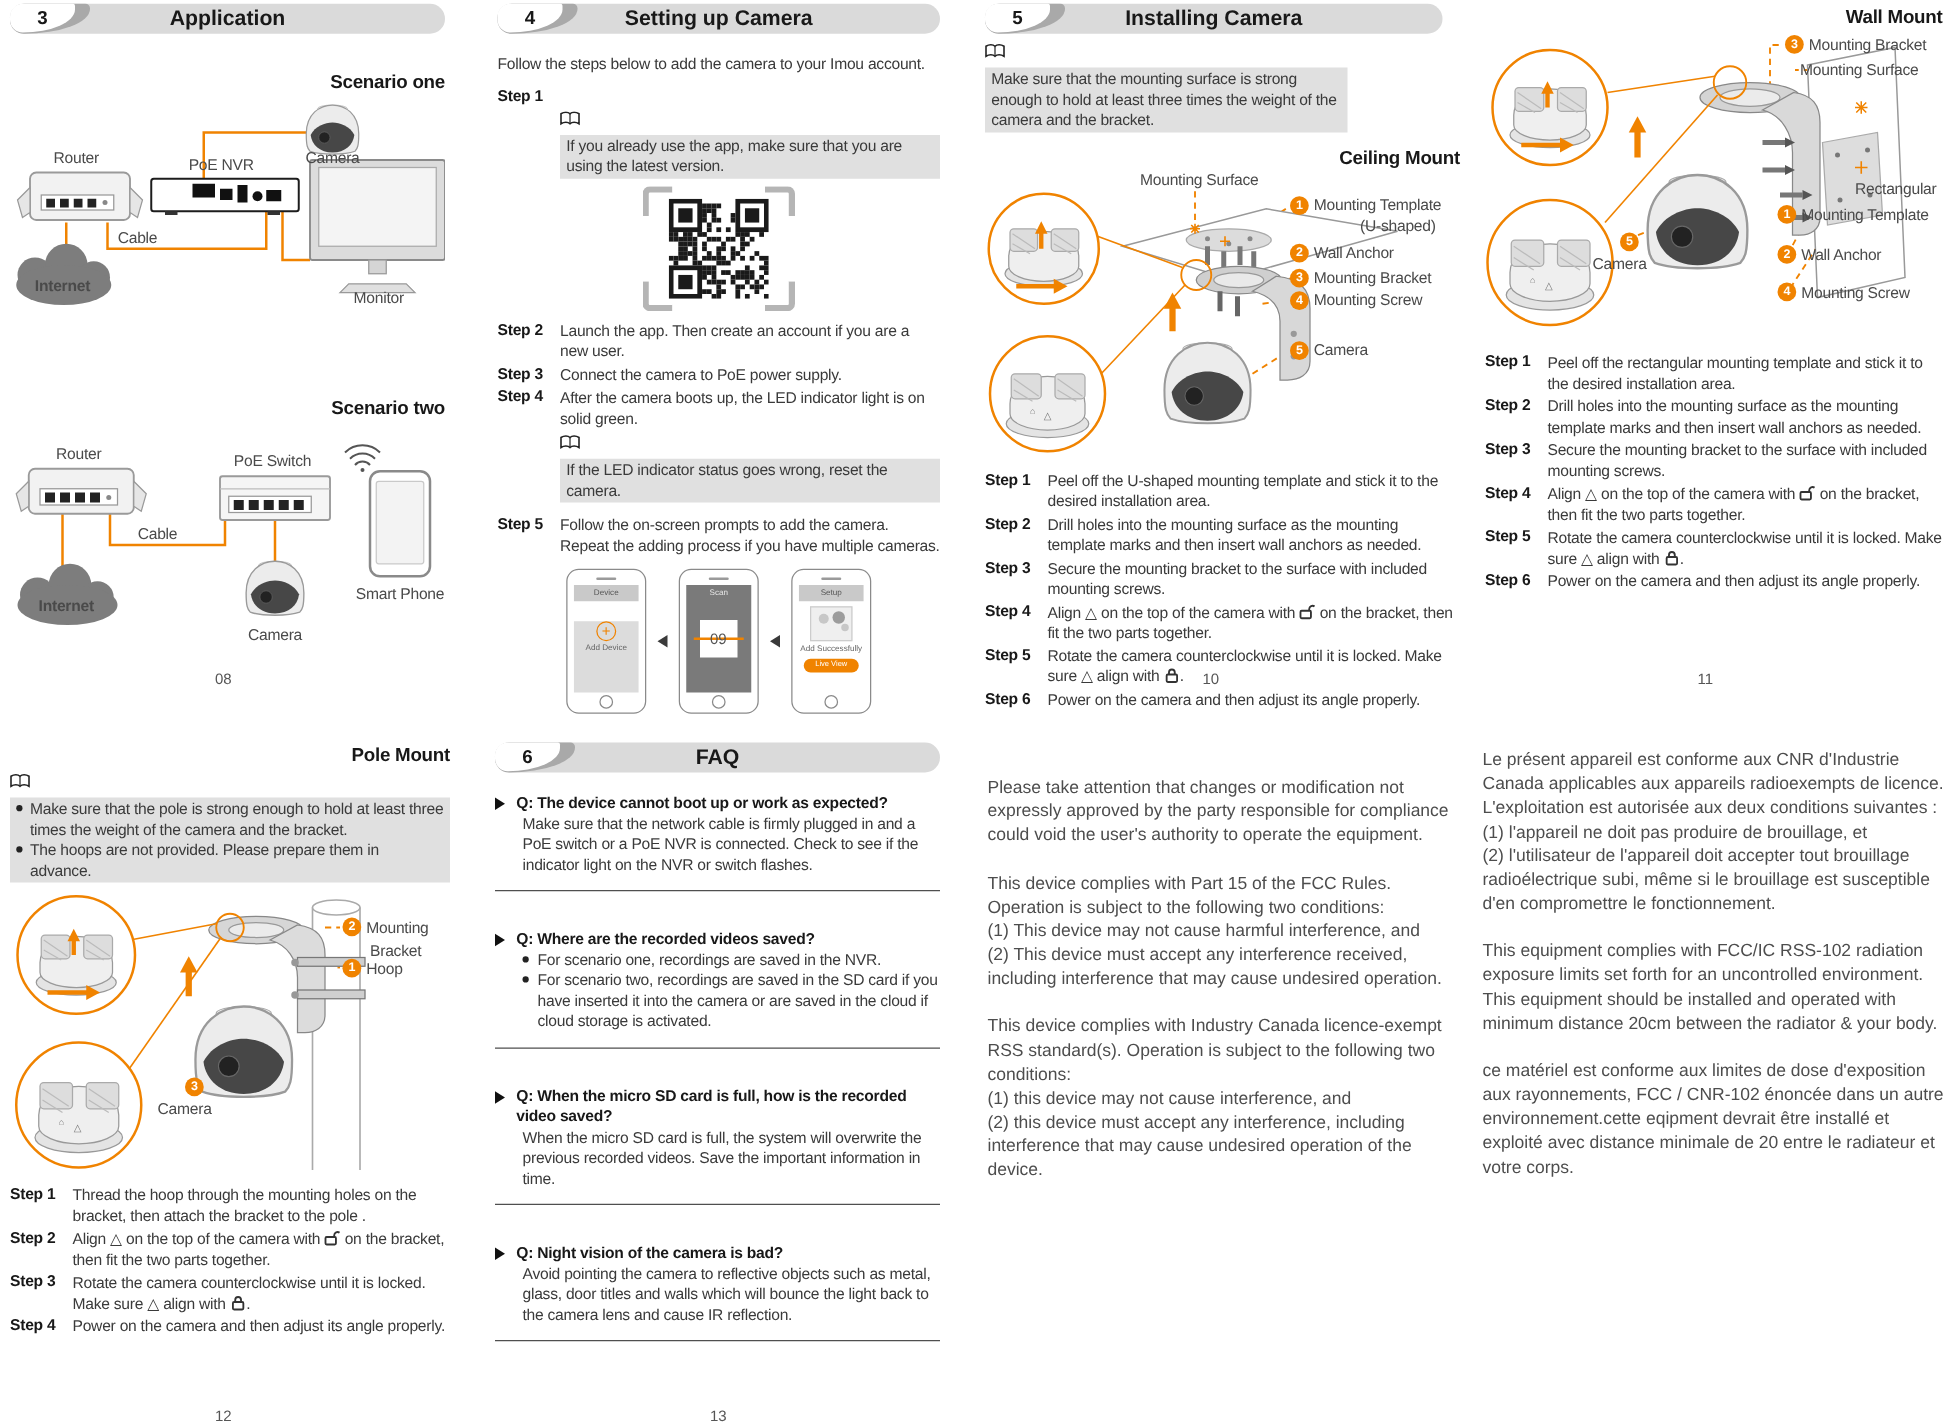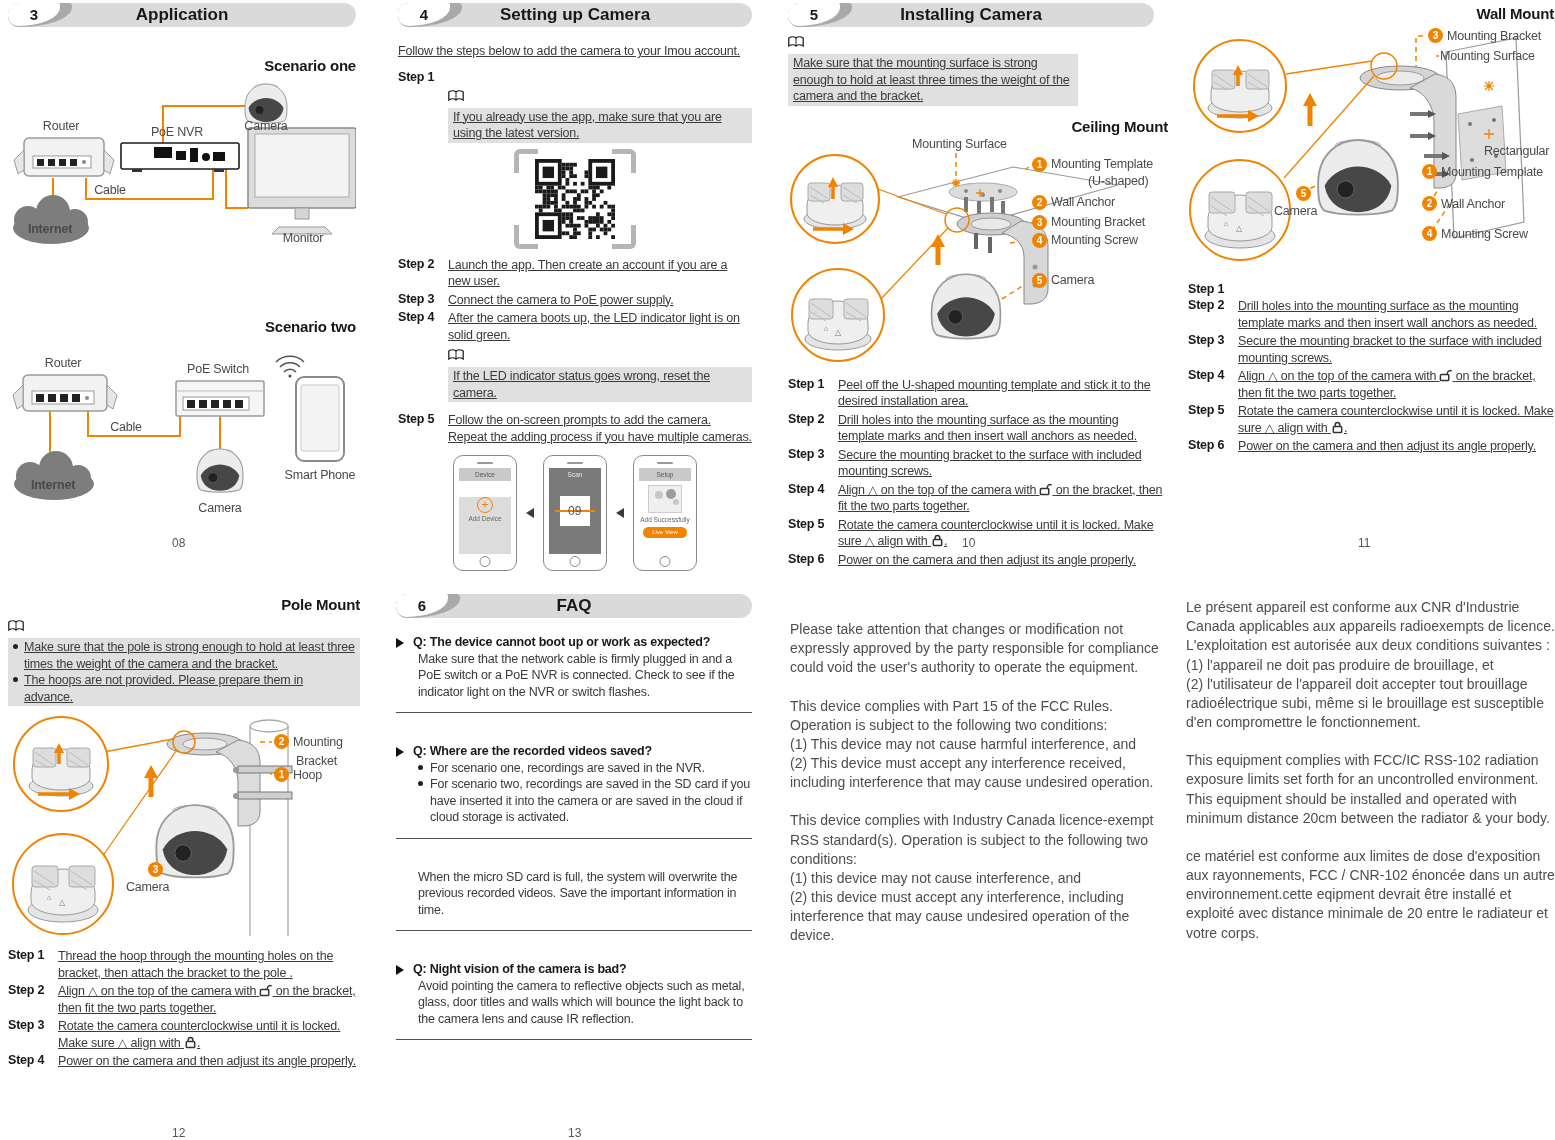--- a/index.html
+++ b/index.html
@@ -23,21 +23,21 @@
   .sec-head{position:relative;height:24px;background:var(--pill);border-radius:12px;}
   .sec-tab-bg{position:absolute;left:0;top:0;width:64px;height:24px;background:var(--pill-tab);
               border-radius:12px 4px 90% 12px;}
   .sec-num{position:absolute;left:0;top:0;width:52px;height:23px;background:#fff;
            border-radius:12px 2px 95% 12px;display:flex;align-items:center;justify-content:center;
            font-weight:bold;font-size:15px;color:var(--ink);}
   .sec-title{position:absolute;inset:0;text-align:center;line-height:24px;font-weight:bold;
              font-size:17px;color:var(--ink);}
 
   .subhead{font-size:15px;font-weight:bold;color:var(--ink);margin:0;letter-spacing:-0.2px;text-align:right;}
-  .btext{font-size:12.5px;line-height:1.32;letter-spacing:-0.2px;text-decoration:underline;}
+  .btext{font-size:12.5px;line-height:1.32;letter-spacing:-0.2px;}
   .note{background:var(--note);padding:1px 5px;}
   .book{display:block;margin:4px 0 2px;}
   .steps{margin-top:8px;}
   .step{display:flex;margin-bottom:2px;}
   .step-label{flex:0 0 50px;font-weight:bold;color:var(--ink);font-size:12.5px;letter-spacing:-0.2px;}
   .step-body{flex:1;}
   .ic{display:inline-block;width:13px;height:13px;vertical-align:-2px;color:#333;}
 
   
   .diagram{position:relative;}
@@ -782,20 +782,21 @@
         <span class="badge">5</span>
       </div>
       <div class="dlabel" style="left:86px;top:178px;">
         <span>Camera</span>
       </div>
     </div>
 
     <div class="steps" style="margin-top:10px;">
       <div class="step">
         <span class="step-label">Step 1</span>
+        <span class="step-body btext">Peel off the rectangular mounting template and stick it to the desired installation area.</span>
       </div>
       <div class="step">
         <span class="step-label">Step 2</span>
         <span class="step-body btext">Drill holes into the mounting surface as the mounting template marks and then insert wall anchors as needed.</span>
       </div>
       <div class="step">
         <span class="step-label">Step 3</span>
         <span class="step-body btext">Secure the mounting bracket to the surface with included mounting screws.</span>
       </div>
       <div class="step">
@@ -985,20 +986,24 @@
           <span>For scenario one, recordings are saved in the NVR.</span>
         </div>
       <div class="faq-bullet">
           <span class="disc"></span>
           <span>For scenario two, recordings are saved in the SD card if you have inserted it into the camera or are saved in the cloud if cloud storage is activated.</span>
         </div>
       <hr class="faq-rule">
     </div>
 
     <div class="faq-item">
+      <div class="faq-qrow">
+        <span class="tri"></span>
+        <div class="faq-q">Q: When the micro SD card is full, how is the recorded video saved?</div>
+      </div>
       <div class="faq-a">When the micro SD card is full, the system will overwrite the previous recorded videos. Save the important information in time.</div>
       <hr class="faq-rule">
     </div>
 
     <div class="faq-item">
       <div class="faq-qrow">
         <span class="tri"></span>
         <div class="faq-q">Q: Night vision of the camera is bad?</div>
       </div>
       <div class="faq-a">Avoid pointing the camera to reflective objects such as metal, glass, door titles and walls which will bounce the light back to the camera lens and cause IR reflection.</div>

